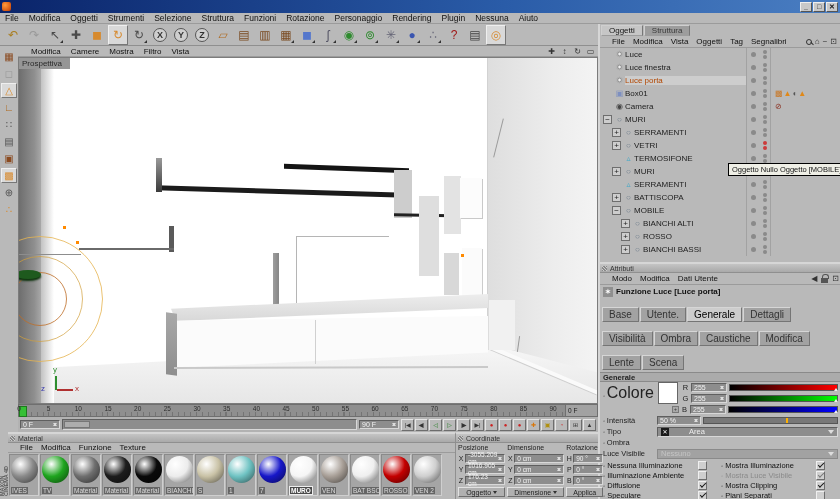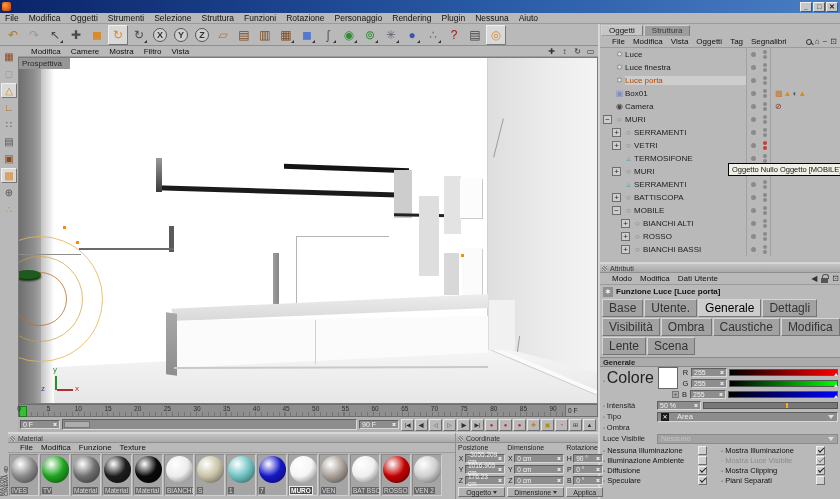--- a/index.html
+++ b/index.html
@@ -152,22 +152,22 @@
   #attr-menu{height:12px;display:flex;align-items:center;font-size:8px;border-bottom:1px solid #9b9b9b;padding-left:8px;}
   #attr-menu .menu-item{padding:0 4px;}
   #attr-menu-icons{margin-left:auto;display:flex;align-items:center;gap:4px;padding-right:3px;}
   .mini-lock{width:7px;height:5px;background:#555;position:relative;margin-top:3px;}
   .mini-lock::before{content:"";position:absolute;left:1px;top:-4px;width:5px;height:4px;
     border:1px solid #555;border-bottom:none;border-radius:3px 3px 0 0;}
   #attr-obj{height:13px;display:flex;align-items:center;gap:3px;font-size:8px;font-weight:bold;padding-left:3px;}
   #attr-obj .objicon{width:10px;height:10px;background:#8f8f8f;color:#fff;font-size:7px;display:flex;
     align-items:center;justify-content:center;}
   #attr-tabs{display:flex;flex-wrap:wrap;gap:1px;padding:1px 2px 2px 2px;}
-  .atab{font-size:12px;padding:1px 6px;background:#a2a2a2;color:#333;
-    border:1px solid;border-color:#d6d6d6 #757575 #757575 #d6d6d6;}
+  .atab{font-size:10px;padding:1px 6px;background:#a2a2a2;color:#333;
+    border:1px solid;border-color:#d6d6d6 #757575 #757575 #d6d6d6;margin-top:8px;}
   .atab.active{background:#cdcdcd;color:#000;}
   .asection{height:10px;background:#ababab;border-top:1px solid #8a8a8a;border-bottom:1px solid #8a8a8a;
     font-size:7.5px;font-weight:bold;display:flex;align-items:center;padding-left:3px;color:#222;}
   .arow{display:flex;align-items:center;gap:2px;padding:1px 4px 1px 3px;font-size:7.5px;height:11px;}
   .albl{flex:0 0 52px;white-space:nowrap;overflow:hidden;color:#222;}
   .albl::before{content:"◦ ";font-size:6px;}
   .albl.nodot::before{content:"";}
   .field{background:#8d8d8d;color:#f2f2f2;border:1px solid;border-color:#5f5f5f #d8d8d8 #d8d8d8 #5f5f5f;
     height:9px;font-size:7px;display:flex;align-items:center;justify-content:space-between;padding:0 1px 0 2px;gap:1px;}
   .spin{width:5px;height:9px;position:relative;flex:0 0 auto;}
@@ -181,21 +181,21 @@
   .grad.blue{background:linear-gradient(90deg,#000,#00f);}
   .grad::after{content:"";position:absolute;right:-1px;bottom:-1px;border:2.5px solid transparent;border-bottom:3px solid #eee;}
   #color-swatch{position:absolute;left:58px;top:0;width:20px;height:22px;background:#fff;border:1px solid #666;}
   #color-rows{position:relative;}
   #color-rows .arow{padding-left:82px;}
   .cexp{flex:0 0 7px;height:7px;background:#a8a8a8;border:1px solid #777;font-size:5px;line-height:5px;text-align:center;color:#333;}
   .ifield{flex:0 0 44px;}
   .islider{flex:1;height:7px;background:#787878;border:1px solid #555;position:relative;}
   .islider .ihandle{position:absolute;left:62%;top:0;width:2px;height:100%;background:#ffb000;}
   .dd{flex:1;background:#8d8d8d;color:#eee;border:1px solid;border-color:#5f5f5f #d8d8d8 #d8d8d8 #5f5f5f;
-    height:10px;display:flex;align-items:center;gap:8px;padding:0 3px;font-size:7.5px;}
+    height:10px;display:flex;align-items:center;gap:20px;padding:0 3px;font-size:7.5px;}
   .dd .arrow{margin-left:auto;border:3px solid transparent;border-top:4px solid #ddd;margin-top:4px;}
   .dd.dim{color:#c5c5c5;background:#a2a2a2;border-color:#8a8a8a;}
   .tipo-icon{width:8px;height:8px;background:#1a1a1a;color:#fff;font-size:6px;line-height:8px;text-align:center;}
   #cb-grid{display:grid;grid-template-columns:118px 1fr;padding:2px 3px;row-gap:1px;font-size:7.5px;}
   .cbitem{display:flex;align-items:center;height:9px;gap:2px;}
   .cbitem .cblabel{white-space:nowrap;overflow:hidden;}
   .cbitem::before{content:"◦";font-size:6px;}
   .cb{width:9px;height:9px;background:#cfcfcf;border:1px solid;border-color:#f0f0f0 #6d6d6d #6d6d6d #f0f0f0;margin-left:auto;margin-right:14px;flex:0 0 auto;}
   .cb.checked::after{content:"";display:block;width:5px;height:2px;border-left:1.6px solid #1a1a1a;
     border-bottom:1.6px solid #1a1a1a;transform:rotate(-45deg);margin:1px 0 0 1px;}

